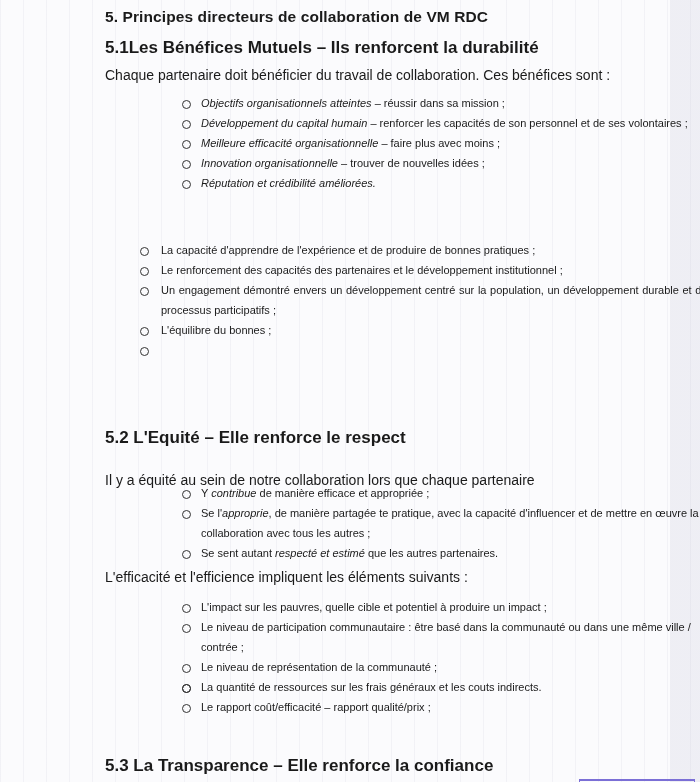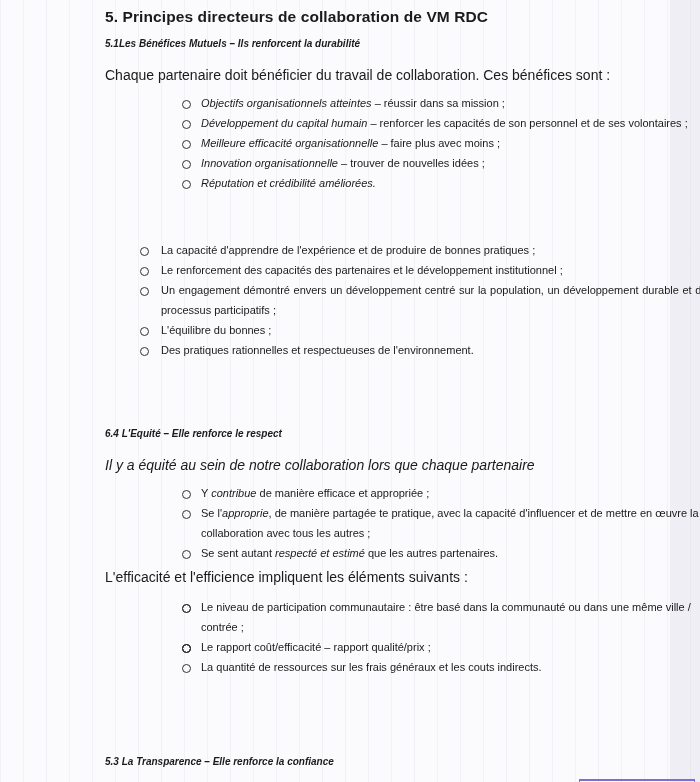--- a/index.html
+++ b/index.html
@@ -11,21 +11,21 @@
   }
   .scanlines {
     position: absolute; inset: 0; pointer-events: none;
     background-image:
       repeating-linear-gradient(90deg, rgba(200,200,215,0.18) 0px, rgba(200,200,215,0.18) 1px, transparent 1px, transparent 23px),
       linear-gradient(90deg, transparent 0px, transparent 670px, rgba(215,215,228,0.35) 670px, rgba(215,215,228,0.35) 700px);
   }
   .page { position: absolute; left: 0; top: 0; width: 700px; height: 782px; margin-left: 48px; }
   .abs { position: absolute; white-space: nowrap; }
   .h1 { font-weight: bold; font-size: 15.5px; left: 57px; top: 8px; letter-spacing: 0.1px; }
-  .h2 { font-weight: bold; font-style: italic; font-size: 10px; left: 57px; }
+  .h2 { font-weight: bold; font-size: 17px; left: 57px; }
   .para { font-size: 14px; left: 57px; }
   ul.lst { position: absolute; margin: 0; padding: 0; list-style: none; font-size: 11px; }
   ul.lst li { position: relative; line-height: 20px; }
   ul.lst li .bul { position: absolute; width: 7px; height: 7px; border: 1.2px solid #333; border-radius: 50%; top: 7px; }
   ul.l1 { left: 153px; width: 500px; top: 93px; }
   ul.l1 li .bul { left: -19px; }
   ul.l2 { left: 113px; width: 552px; top: 240px; }
   ul.l2 li .bul { left: -21px; }
   ul.l2 li.justify { text-align: justify; text-align-last: left; }
   ul.l3 { left: 153px; width: 500px; top: 483px; }
@@ -58,40 +58,40 @@
     <li><span class="bul"></span><em>Innovation organisationnelle</em><span> – trouver de nouvelles idées ;</span></li>
     <li><span class="bul"></span><em>Réputation et crédibilité améliorées.</em><span></span></li>
   </ul>
 
 
   <ul class="lst l2">
     <li><span class="bul"></span><span>La capacité d'apprendre de l'expérience et de produire de bonnes pratiques ;</span></li>
     <li><span class="bul"></span><span>Le renforcement des capacités des partenaires et le développement institutionnel ;</span></li>
     <li class="justify"><span class="bul"></span><span>Un engagement démontré envers un développement centré sur la population, un développement durable et des processus participatifs ;</span></li>
     <li><span class="bul"></span><span>L'équilibre du bonnes ;</span></li>
-    <li><span class="bul"></span><span>Des pratiques rationnelles et respectueuses de l'environnement.</span></li>
+    <li><span class="bul"></span></li>
   </ul>
 
-  <div class="abs h2" style="top:428px;">6.4 L'Equité – Elle renforce le respect</div>
+  <div class="abs h2" style="top:428px;">5.2 L'Equité – Elle renforce le respect</div>
 
-  <div class="abs para" style="top:457px;font-style:italic;">Il y a équité au sein de notre collaboration lors que chaque partenaire</div>
+  <div class="abs para" style="top:472px;">Il y a équité au sein de notre collaboration lors que chaque partenaire</div>
 
   <ul class="lst l3">
     <li><span class="bul"></span><span>Y </span><em>contribue</em><span> de manière efficace et appropriée ;</span></li>
     <li><span class="bul"></span><span>Se l'</span><em>approprie</em><span>, de manière partagée te pratique, avec la capacité d'influencer et de mettre en œuvre la collaboration avec tous les autres ;</span></li>
     <li><span class="bul"></span><span>Se sent autant </span><em>respecté et estimé</em><span> que les autres partenaires.</span></li>
   </ul>
 
   <div class="abs para" style="top:569px;">L'efficacité et l'efficience impliquent les éléments suivants :</div>
 
   <ul class="lst l4">
+    <li><span class="bul"></span><span>L'impact sur les pauvres, quelle cible et potentiel à produire un impact ;</span></li>
+    <li><span class="bul"></span><span>Le niveau de participation communautaire : être basé dans la communauté ou dans une même ville / contrée ;</span></li>
+    <li><span class="bul"></span><span>Le niveau de représentation de la communauté ;</span></li>
     <li><span class="bul"></span></li>
-    <li><span class="bul"></span><span>Le niveau de participation communautaire : être basé dans la communauté ou dans une même ville / contrée ;</span></li>
-    <li><span class="bul"></span></li>
-    <li><span class="bul"></span></li>
+    <li><span class="bul"></span><span>La quantité de ressources sur les frais généraux et les couts indirects.</span></li>
     <li><span class="bul"></span><span>Le rapport coût/efficacité – rapport qualité/prix ;</span></li>
-    <li><span class="bul"></span><span>La quantité de ressources sur les frais généraux et les couts indirects.</span></li>
   </ul>
 
   <div class="abs h2" style="top:756px;">5.3 La Transparence – Elle renforce la confiance</div>
 
   <div class="purple-box"></div>
 </div>
 
 </body></html>

